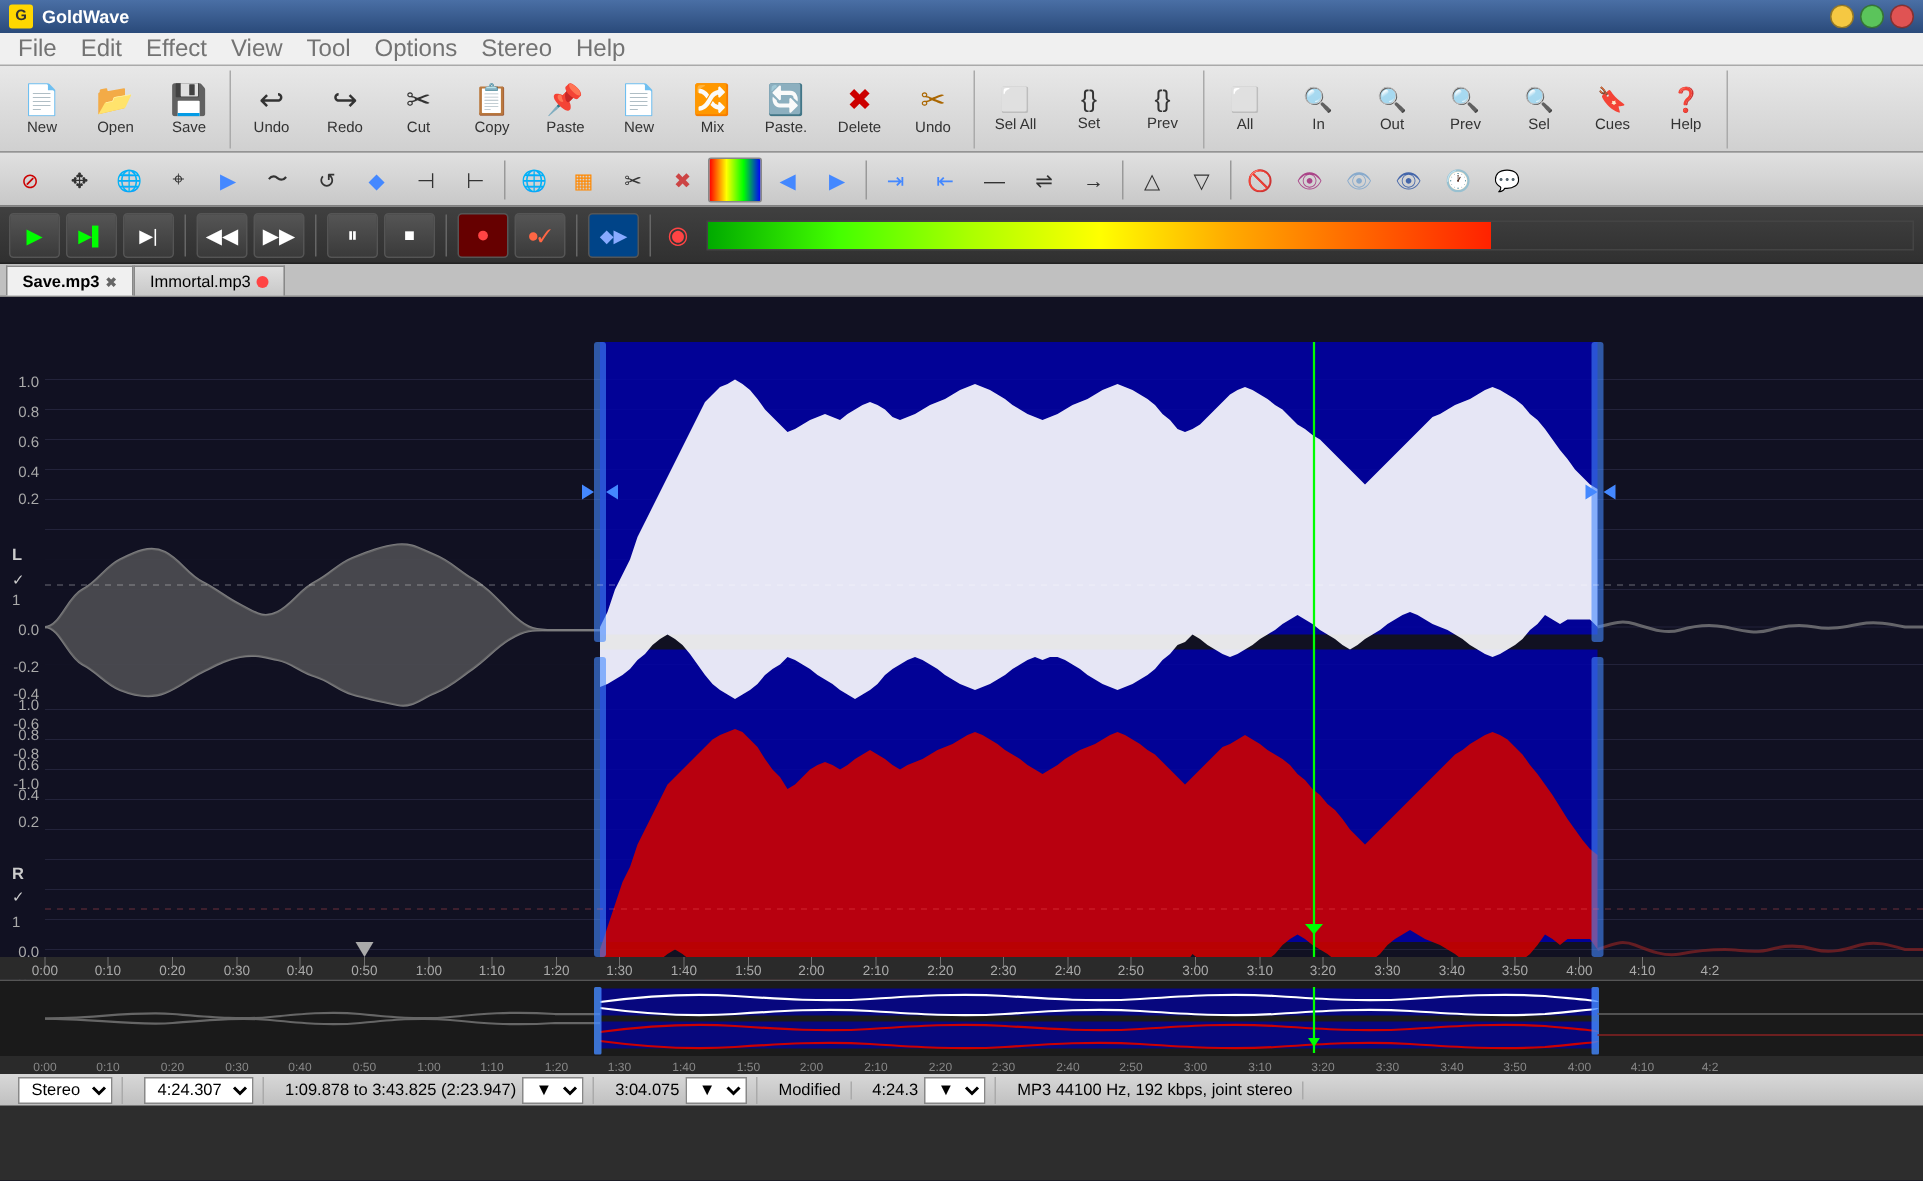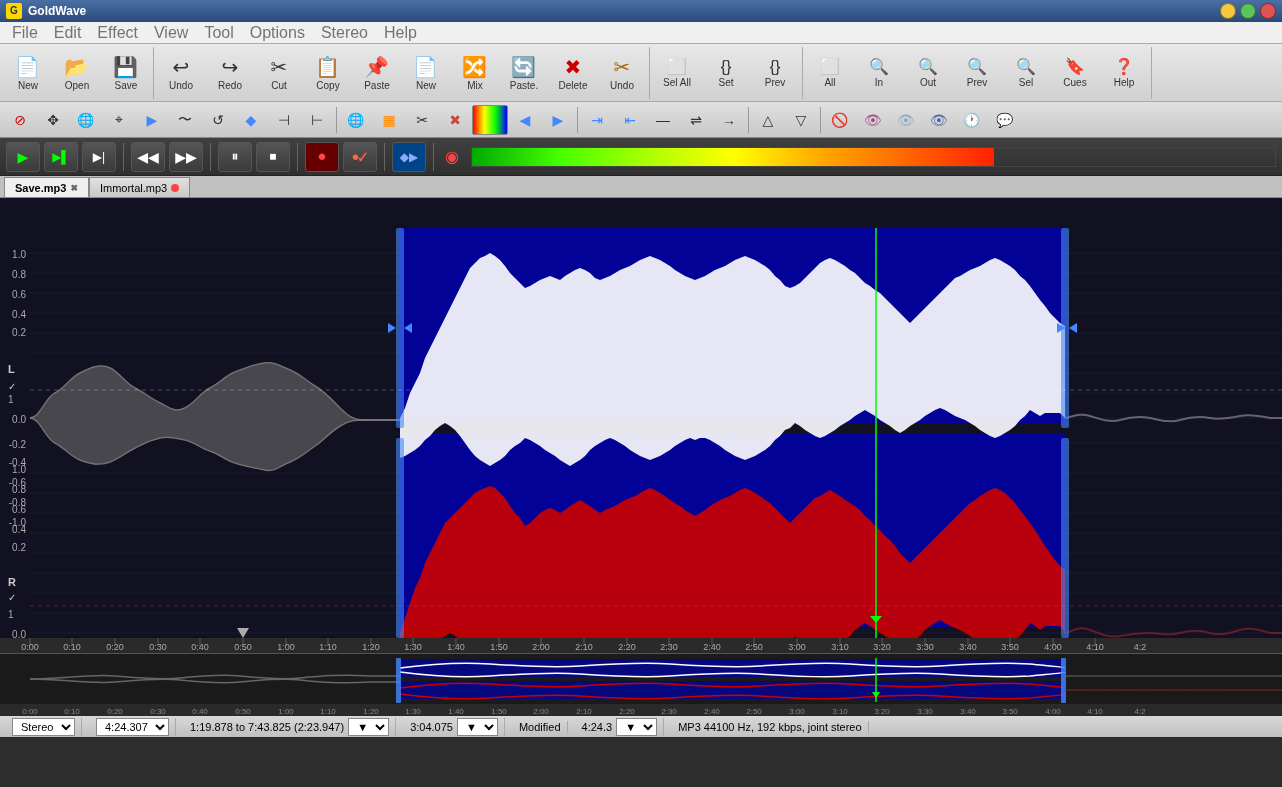--- a/index.html
+++ b/index.html
@@ -682,21 +682,21 @@
       <option>Stereo</option>
       <option>Mono</option>
     </select>
   </div>
   <div class="status-item">
     <select class="status-dropdown">
       <option>4:24.307</option>
     </select>
   </div>
   <div class="status-item">
-    <span>1:19.878 to 7:43.825 (2:23.947)</span>
+    <span>1:09.878 to 3:43.825 (2:23.947)</span>
     <select class="status-dropdown">
       <option>▼</option>
     </select>
   </div>
   <div class="status-item">
     <span>3:04.075</span>
     <select class="status-dropdown">
       <option>▼</option>
     </select>
   </div>

